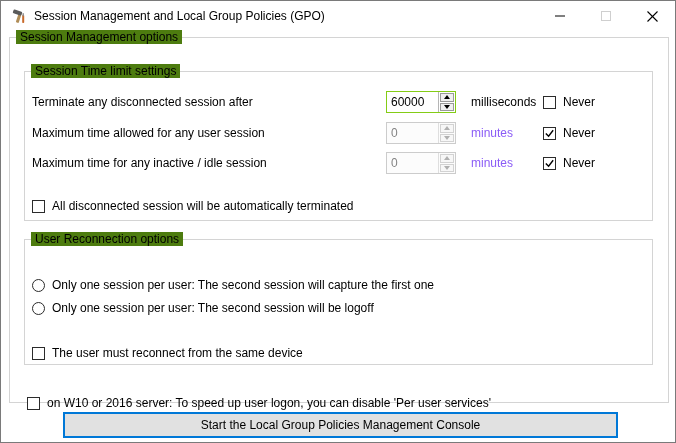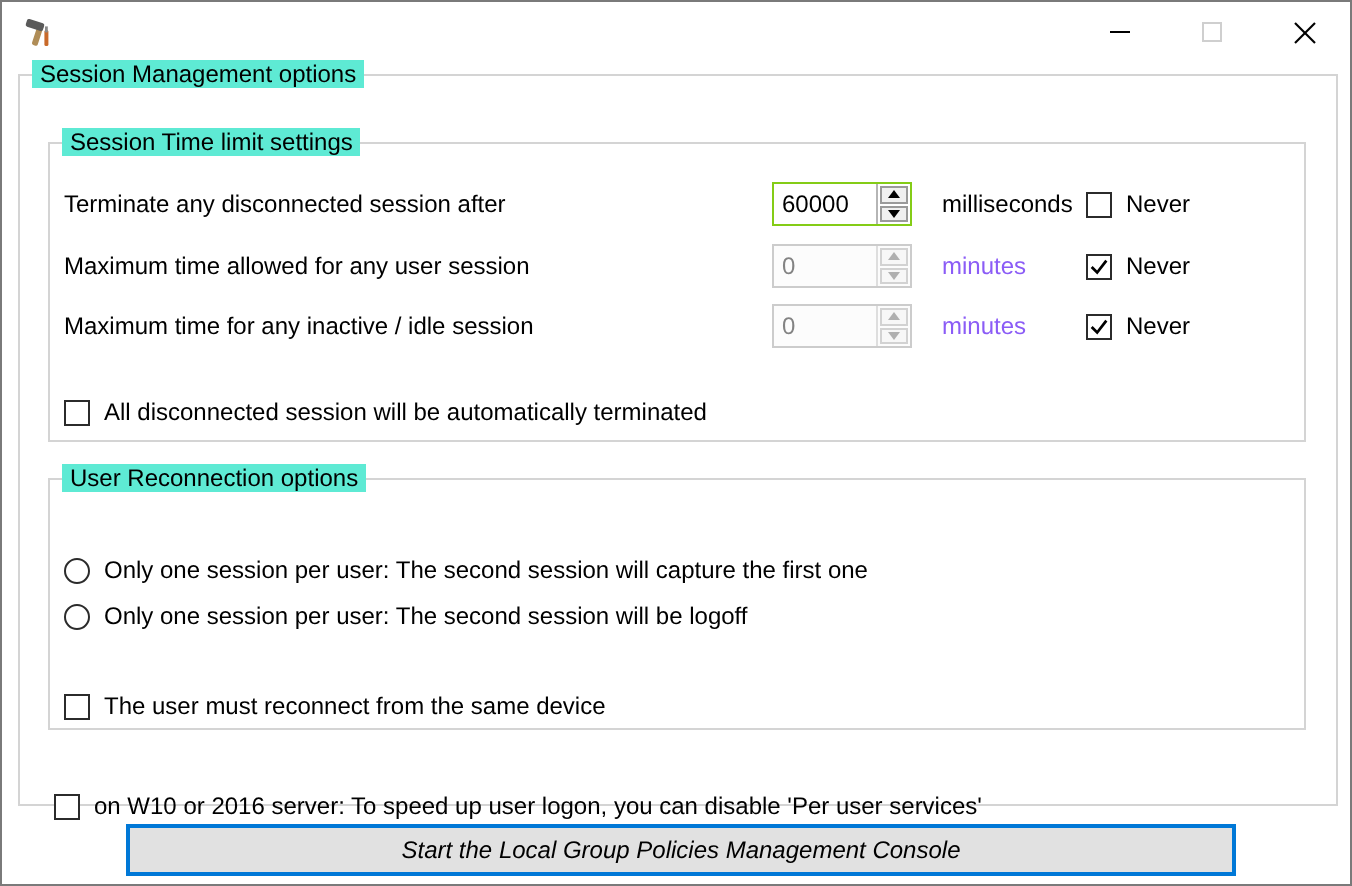--- a/index.html
+++ b/index.html
@@ -27,21 +27,21 @@
   .win-btn {
     width: 46px; height: 30px;
     display: flex; align-items: center; justify-content: center;
     cursor: default;
   }
 
   
   .groupbox { position: absolute; border: 1px solid #d4d4d4; background: #fff; }
   .gb-title {
     position: absolute; top: -8px; left: 6px;
-    background: #5eead4; padding: 0 4px; line-height: 14px; white-space: nowrap;
+    background: #4d7c0f; padding: 0 4px; line-height: 14px; white-space: nowrap;
   }
   #outer-group  { left: 8px;  top: 36px;  width: 660px; height: 366px; }
   #group-time   { left: 14px; top: 33px;  width: 629px; height: 150px; }
   #group-reconn { left: 14px; top: 201px; width: 629px; height: 126px; padding-left: 20px; }
 
   
   .row { position: absolute; left: 0; right: 0; height: 22px; }
   .row .rlabel { position: absolute; left: 7px; top: 50%; transform: translateY(-50%); white-space: nowrap; }
 
   .spinner {
@@ -89,33 +89,34 @@
 
   
   .opt-line { position: absolute; left: 0; right: 16px; height: 16px; margin-top: 16px; }
   .opt-line .chk, .opt-line .radio-opt { left: 7px; }
 
   
   #start-btn {
     position: absolute; left: 62px; top: 411px; width: 555px; height: 26px;
     background: #e1e1e1; border: 2px solid #0078d7;
     font-family: "Liberation Sans", sans-serif; font-size: 12px; color: #000;
-    display: flex; align-items: center; justify-content: center; cursor: default; font-style: italic;
+    display: flex; align-items: center; justify-content: center; cursor: default;
   }
 </style>
 </head>
 <body>
 
 <div class="titlebar">
   <svg class="app-icon" viewBox="0 0 17 17">
     <rect x="7.5" y="4" width="3" height="11" rx="1" transform="rotate(18 9 9)" fill="#b08d57"></rect>
     <rect x="3" y="2.5" width="9" height="4" rx="1" transform="rotate(18 7.5 4.5)" fill="#5a5a5a"></rect>
     <rect x="12.2" y="7" width="2" height="8" rx="0.8" fill="#c96a2a"></rect>
     <rect x="12.5" y="5.2" width="1.4" height="3" fill="#8a8a8a"></rect>
   </svg>
+  <span class="title-text">Session Management and Local Group Policies (GPO)</span>
   <div class="win-controls">
     <div class="win-btn">
       <svg width="10" height="10" viewBox="0 0 10 10">
           <line x1="0" y1="5" x2="10" y2="5" stroke="#000" stroke-width="1"></line>
         </svg>
     </div>
     <div class="win-btn">
       <svg width="10" height="10" viewBox="0 0 10 10">
           <rect x="0.5" y="0.5" width="9" height="9" fill="none" stroke="#cfcfcf" stroke-width="1"></rect>
         </svg>

